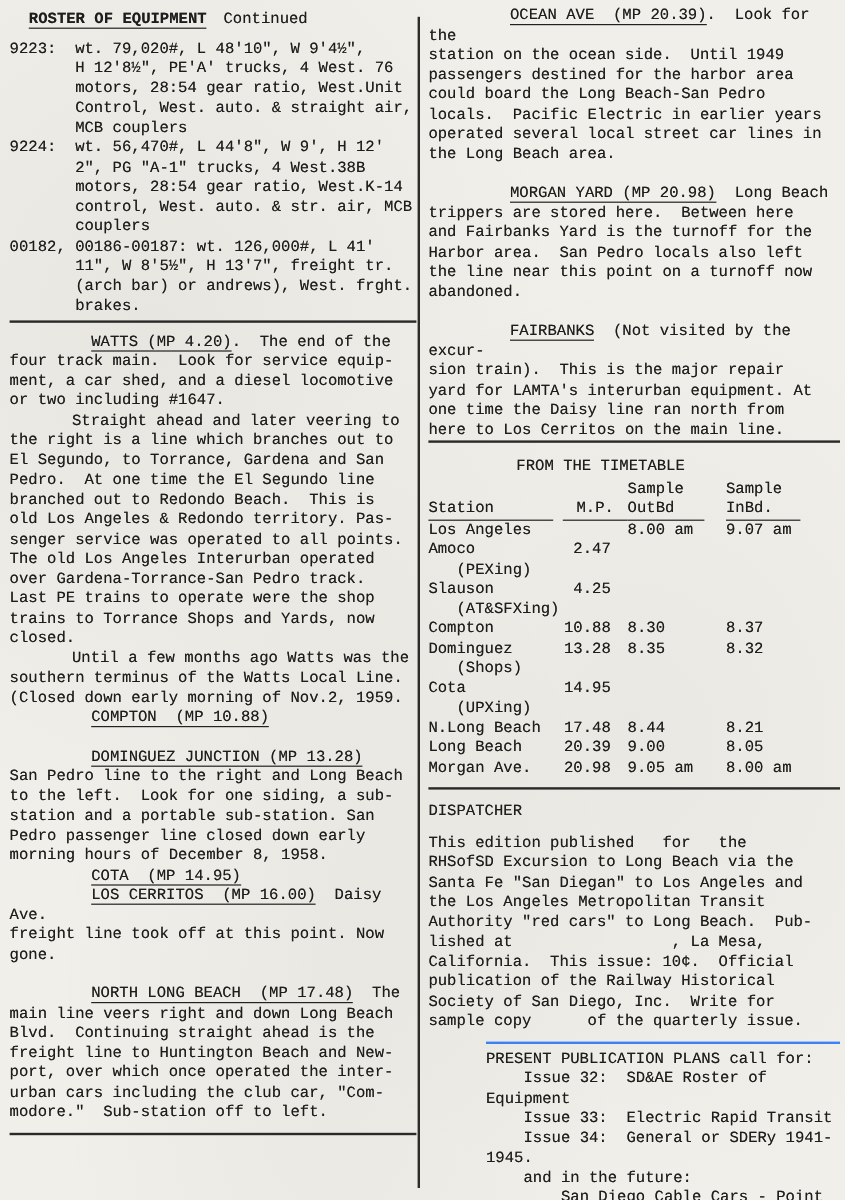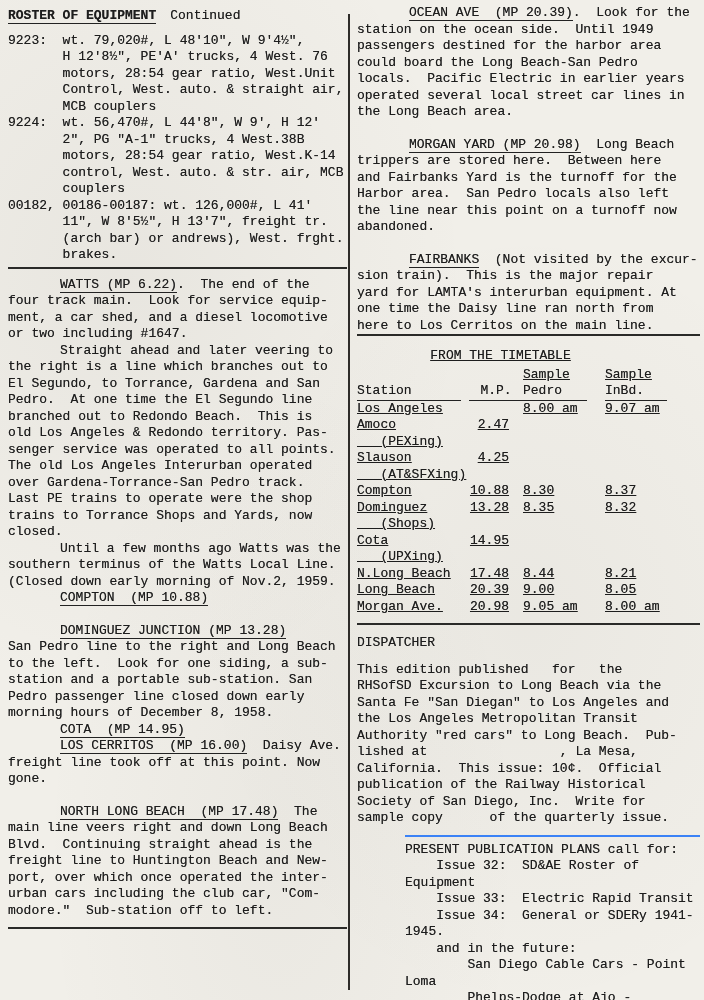--- a/index.html
+++ b/index.html
@@ -12,30 +12,30 @@
       #f1efe9;
     font-family:"Liberation Mono","DejaVu Sans Mono",monospace;
     font-size:13px;line-height:16.5px;color:#1d1d1d;
     text-shadow:0 0 0.5px rgba(25,25,25,0.65);
   }
   .col-left{position:absolute;left:8px;top:8px;width:339px;}
   .col-right{position:absolute;left:357px;top:5px;width:343px;}
   .vdivider{position:absolute;left:348px;top:14px;width:2px;height:976px;background:#2e2c29;}
   .para{white-space:pre-wrap;margin:0;}
   .indent{text-indent:52px;}
-  .u{border-bottom:1.6px solid #222;}
+  .u{border-bottom:1.6px solid #222;margin-left:16px;}
   .b{font-weight:bold;}
   .suffix{margin-left:14px;}
   .hr{border:none;border-top:2px solid #2a2a28;margin:3px 0 3px 0;}
   .gap-sm{margin-top:8px;}
   .gap-md{margin-top:16px;}
   .byline{white-space:pre-wrap;margin:0 0 0 122px;}
   .endrule{border-bottom:2px solid #2a2a28;}
   
-  .tt{margin-top:12px;text-decoration:underline;}
+  .tt{margin-top:12px;}
   .tt-title{text-align:center;padding-right:56px;margin:0 0 2px 0;}
   .tt-row{display:grid;grid-template-columns:112px 40px 92px auto;white-space:pre;}
   .tt-mp{text-align:right;}
   .tt-out{padding-left:14px;}
   .tt-in{padding-left:4px;}
   .th-station{display:inline-block;border-bottom:1.6px solid #222;width:104px;}
   .th-mp{display:inline-block;border-bottom:1.6px solid #222;width:54px;text-align:center;}
   .th-out{display:inline-block;border-bottom:1.6px solid #222;width:64px;}
   .th-in{display:inline-block;border-bottom:1.6px solid #222;width:62px;}
   .dsp-title{text-align:left;padding-right:60px;margin:10px 0 10px 0;}
@@ -61,21 +61,21 @@
        couplers
 00182, 00186-00187: wt. 126,000#, L 41'
        11", W 8'5½", H 13'7", freight tr.
        (arch bar) or andrews), West. frght.
        brakes.</p>
 
 
   <hr class="hr">
 
 
-  <p class="para indent gap-sm"><span class="u">WATTS (MP 6.22)</span><span>.  The end of the
+  <p class="para indent gap-sm"><span class="u">WATTS (MP 4.20)</span><span>.  The end of the
 four track main.  Look for service equip-
 ment, a car shed, and a diesel locomotive
 or two including #1647.</span></p>
 
   <p class="para indent">Straight ahead and later veering to
 the right is a line which branches out to
 El Segundo, to Torrance, Gardena and San
 Pedro.  At one time the El Segundo line
 branched out to Redondo Beach.  This is
 old Los Angeles &amp; Redondo territory. Pas-
@@ -142,21 +142,21 @@
     <p class="para tt-title">FROM THE TIMETABLE</p>
     <div class="tt-row">
       <div class="tt-cell"></div>
       <div class="tt-cell"></div>
       <div class="tt-cell tt-out">Sample</div>
       <div class="tt-cell tt-in">Sample</div>
     </div>
     <div class="tt-row">
       <div class="tt-cell"><span class="th-station">Station</span></div>
       <div class="tt-cell tt-mp"><span class="th-mp">M.P.</span></div>
-      <div class="tt-cell tt-out"><span class="th-out">Pedro</span></div>
+      <div class="tt-cell tt-out"><span class="th-out">OutBd</span></div>
       <div class="tt-cell tt-in"><span class="th-in">InBd.</span></div>
     </div>
     <div>
         <div class="tt-row"><div class="tt-cell">Los Angeles</div><div class="tt-cell tt-mp"></div><div class="tt-cell tt-out">8.00 am</div><div class="tt-cell tt-in">9.07 am</div></div>
         <div class="tt-row"><div class="tt-cell">Amoco</div><div class="tt-cell tt-mp">2.47</div><div class="tt-cell tt-out"></div><div class="tt-cell tt-in"></div></div>
         <div class="tt-row"><div class="tt-cell">   (PEXing)</div><div class="tt-cell tt-mp"></div><div class="tt-cell tt-out"></div><div class="tt-cell tt-in"></div></div>
         <div class="tt-row"><div class="tt-cell">Slauson</div><div class="tt-cell tt-mp">4.25</div><div class="tt-cell tt-out"></div><div class="tt-cell tt-in"></div></div>
         <div class="tt-row"><div class="tt-cell">   (AT&amp;SFXing)</div><div class="tt-cell tt-mp"></div><div class="tt-cell tt-out"></div><div class="tt-cell tt-in"></div></div>
         <div class="tt-row"><div class="tt-cell">Compton</div><div class="tt-cell tt-mp">10.88</div><div class="tt-cell tt-out">8.30</div><div class="tt-cell tt-in">8.37</div></div>
         <div class="tt-row"><div class="tt-cell">Dominguez</div><div class="tt-cell tt-mp">13.28</div><div class="tt-cell tt-out">8.35</div><div class="tt-cell tt-in">8.32</div></div>

